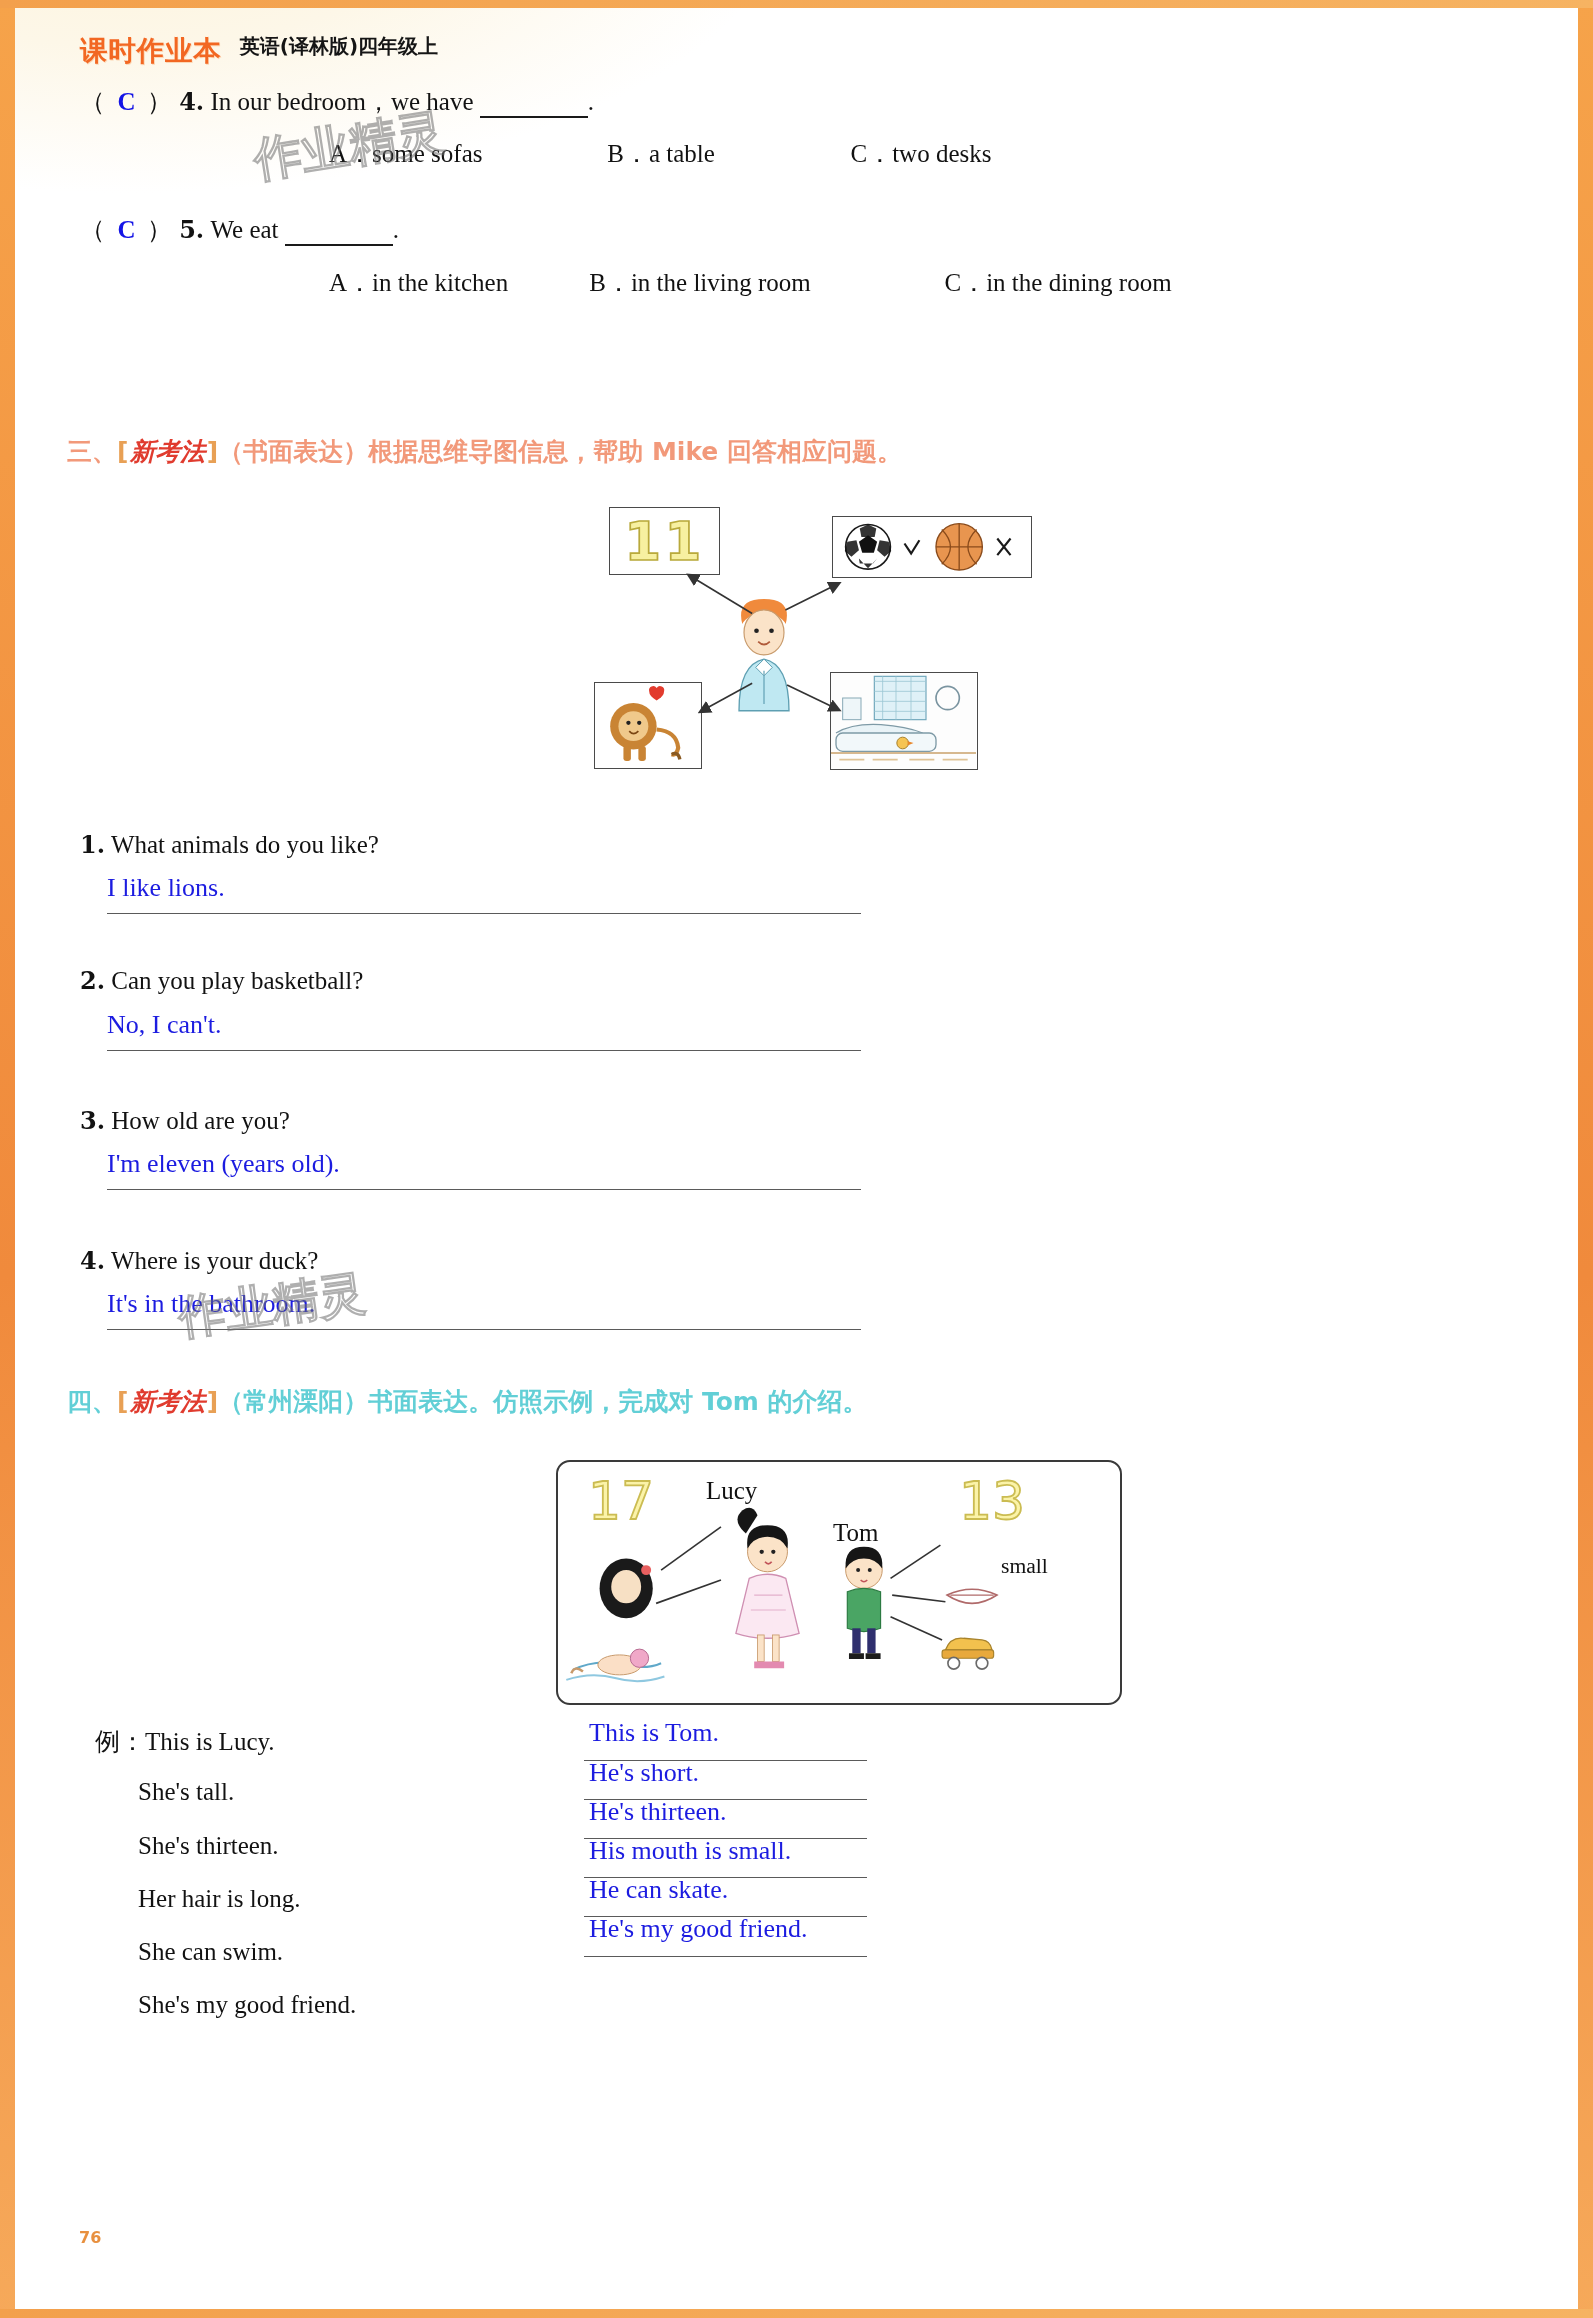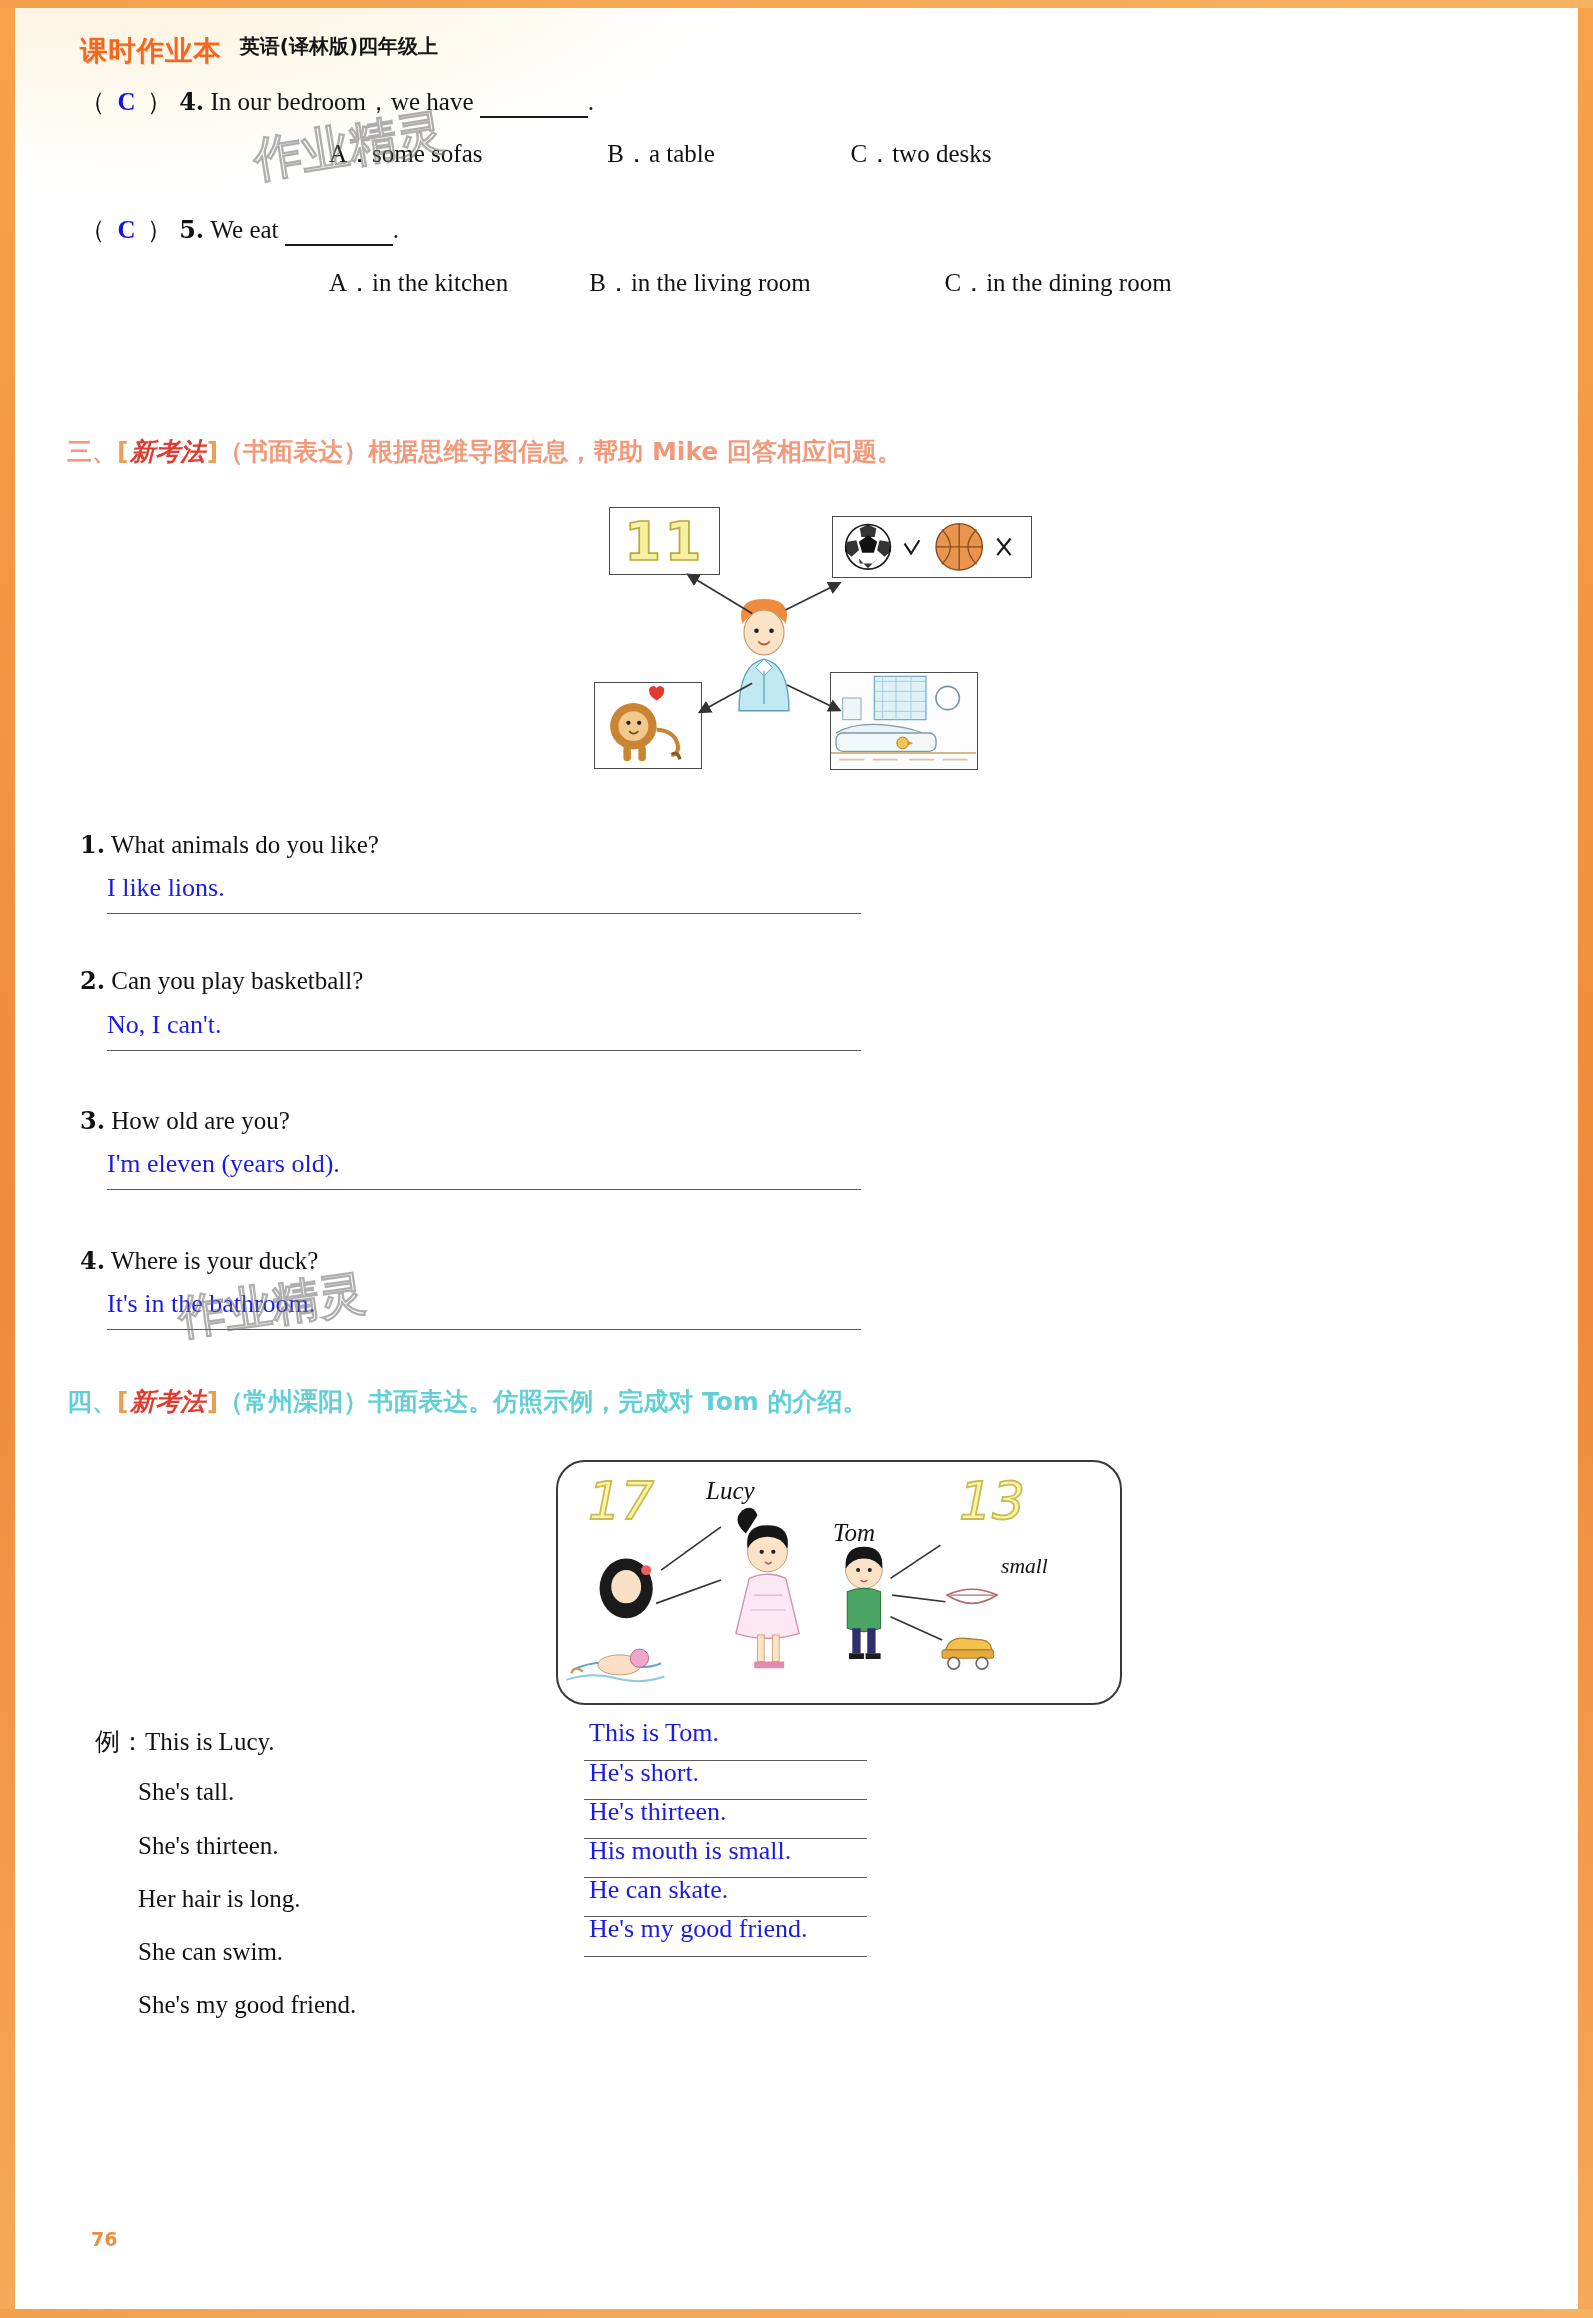--- a/index.html
+++ b/index.html
@@ -68,32 +68,32 @@
     color:#f7f0a0;-webkit-text-stroke:1.7px #b9a93b;letter-spacing:3.3px;
     display:flex;align-items:center;justify-content:center;height:100%;}
 
   
   .qline{position:absolute;font-size:25px;color:#121212;white-space:nowrap;}
   .ansblue{position:absolute;color:#1c1ce0;font-size:26px;white-space:nowrap;}
   .rule{position:absolute;height:0;border-bottom:1.7px solid #5a5a5a;}
 
   
   .mm2{position:absolute;left:541px;top:1452px;width:566px;height:245px;
-    border:2.1px solid #3a3a3a;border-radius:29px;background:#fff;box-sizing:border-box;font-style:italic;}
+    border:2.1px solid #3a3a3a;border-radius:14px;background:#fff;box-sizing:border-box;}
   .bignum{font-family:"DejaVu Sans", sans-serif;font-weight:normal;font-size:52px;
     color:#fbf3a8;-webkit-text-stroke:1.8px #cbbc52;}
   .nm{font-size:25px;color:#111;}
   .smalllbl{font-size:21.6px;color:#111;}
 
   
   .ex{position:absolute;font-size:25px;color:#121212;white-space:nowrap;}
 
   
-  .pageno{position:absolute;left:76px;top:2220px;font-family:"DejaVu Sans",sans-serif;
-    font-size:19px;color:#e8903f;font-weight:bold;}
+  .pageno{position:absolute;left:64px;top:2220px;font-family:"DejaVu Sans",sans-serif;
+    font-size:16px;color:#e8903f;font-weight:bold;}
 
   
   .wm{position:absolute;color:rgba(120,120,120,.45);
     font-family:"DejaVu Sans", sans-serif;font-weight:bold;
     -webkit-text-stroke:0.8px rgba(110,110,110,.55);color:transparent;
     pointer-events:none;white-space:nowrap;}
 </style>
 </head>
 <body>
 

